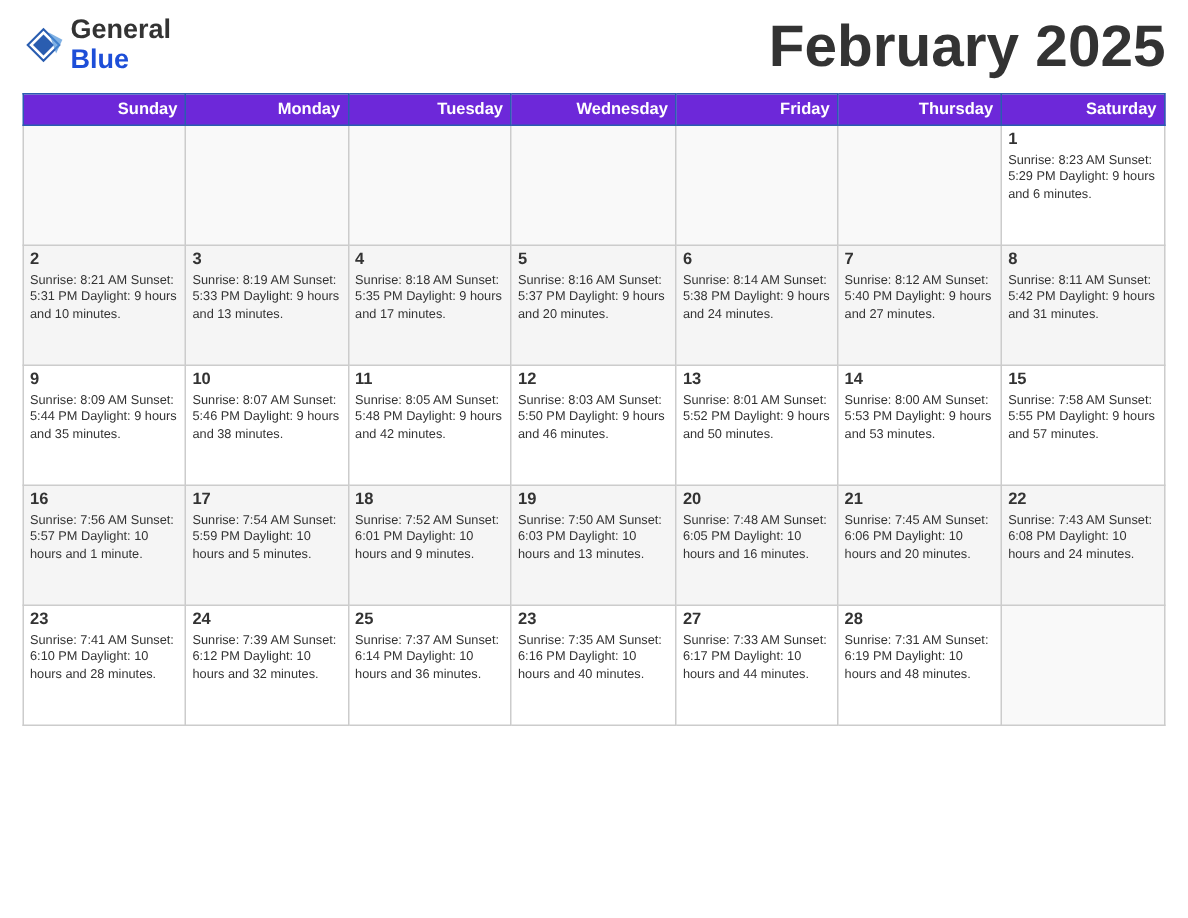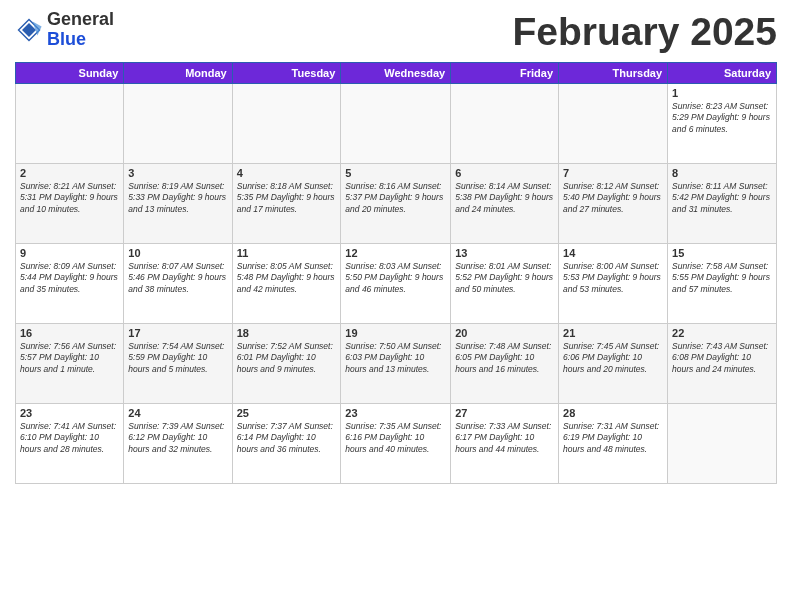--- a/index.html
+++ b/index.html
@@ -12,21 +12,21 @@
     .logo-text .blue { color: #1d4ed8; display: block; }
     .logo-icon { width: 28px; height: 28px; margin-right: 4px; }
     .title-area { text-align: right; }
     .month-title { font-size: 39px; color: #333; font-weight: 700; }
     .location { font-size: 14px; color: #555; }
     .calendar { width: 100%; border-collapse: collapse; font-size: 9px; }
     .calendar th { background: #6d28d9; color: #fff; text-align: right; padding: 4px 5px; font-size: 11px; border: 1px solid #2a5db0; }
     .calendar td { border: 1px solid #ccc; vertical-align: top; padding: 3px 4px; width: 113px; height: 80px; color: #333; }
     .calendar td.empty { background: #f9f9f9; }
     .day-num { font-size: 11px; font-weight: bold; margin-bottom: 2px; }
-    .day-info { font-size: 8.5px; line-height: 1.35; color: #333; font-style: italic; }
+    .day-info { font-size: 8.5px; line-height: 1.35; color: #333; }
     .alt-row td { background: #f5f5f5; }
   </style>
 </head>
 <body>
 
 <div class="page">
   <div class="header">
     <div class="logo">
       <svg class="logo-icon" viewBox="0 0 40 40">
         <polygon points="20,5 35,20 20,35 5,20" fill="none" stroke="#2a5db0" stroke-width="2"></polygon>

